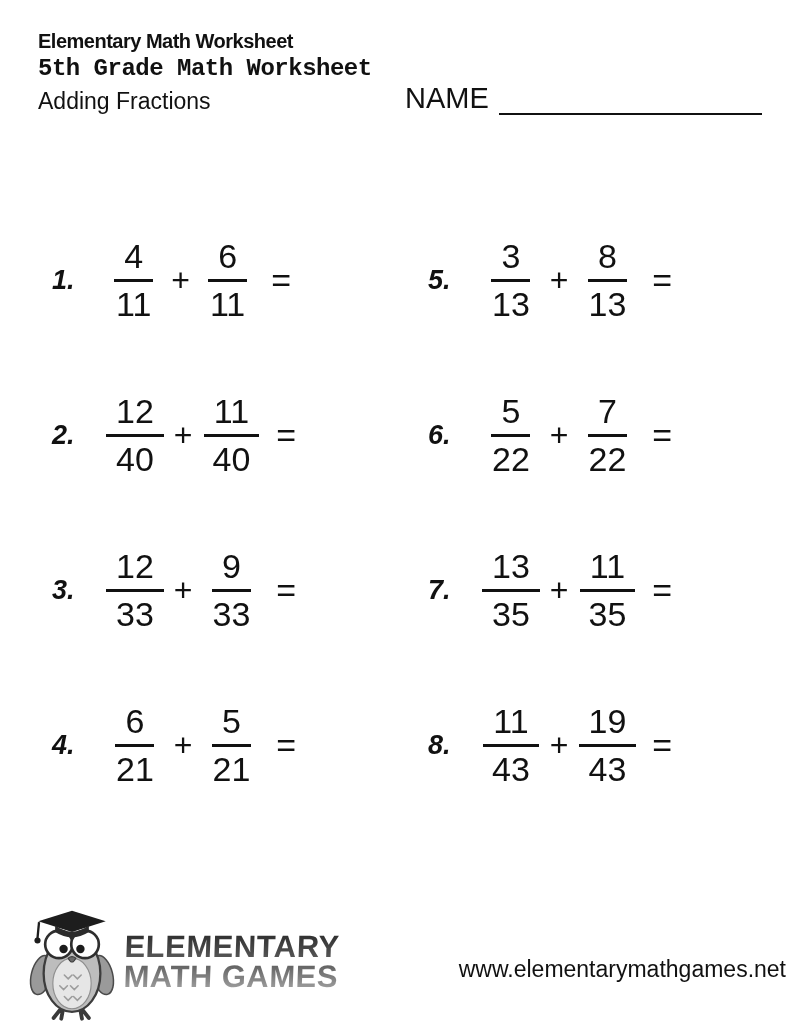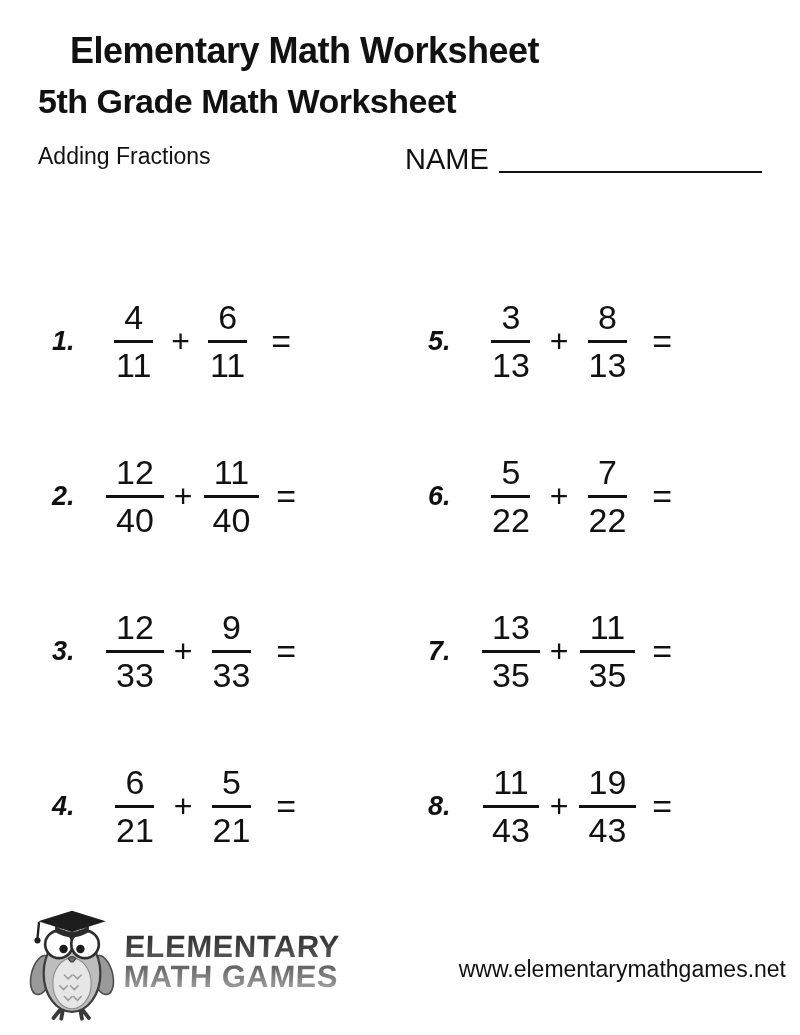--- a/index.html
+++ b/index.html
@@ -7,23 +7,23 @@
   body {
     width:800px; height:1035px;
     font-family:"Liberation Sans", sans-serif;
     color:#111;
     position:relative;
     overflow:hidden;
   }
   .page { padding:30px 38px 0 38px; }
 
   
-  .title    { font-size:36px; font-weight:700; letter-spacing:-0.5px;margin-left:32px; }
-  .subtitle { font-size:34px; font-weight:700; letter-spacing:-0.5px; margin-top:10px; }
-  .meta-row { display:flex; margin-top:22px; }
+  .title    { font-size:20px; font-weight:700; letter-spacing:-0.5px; }
+  .subtitle { font-size:24px; font-weight:700; letter-spacing:-0.5px; margin-top:2px;font-family:Liberation Mono, monospace; }
+  .meta-row { display:flex; align-items:flex-end; }
   .topic    { font-size:23px; font-weight:400; width:367px; }
   .name-label { font-size:29px; font-weight:400; margin-right:10px; }
   .name-line  { flex:1; border-bottom:2px solid #111; height:30px; }
 
   
   .problems {
     margin-top:118px;
     display:grid;
     grid-template-columns:1fr 1fr;
     grid-auto-flow:column;

